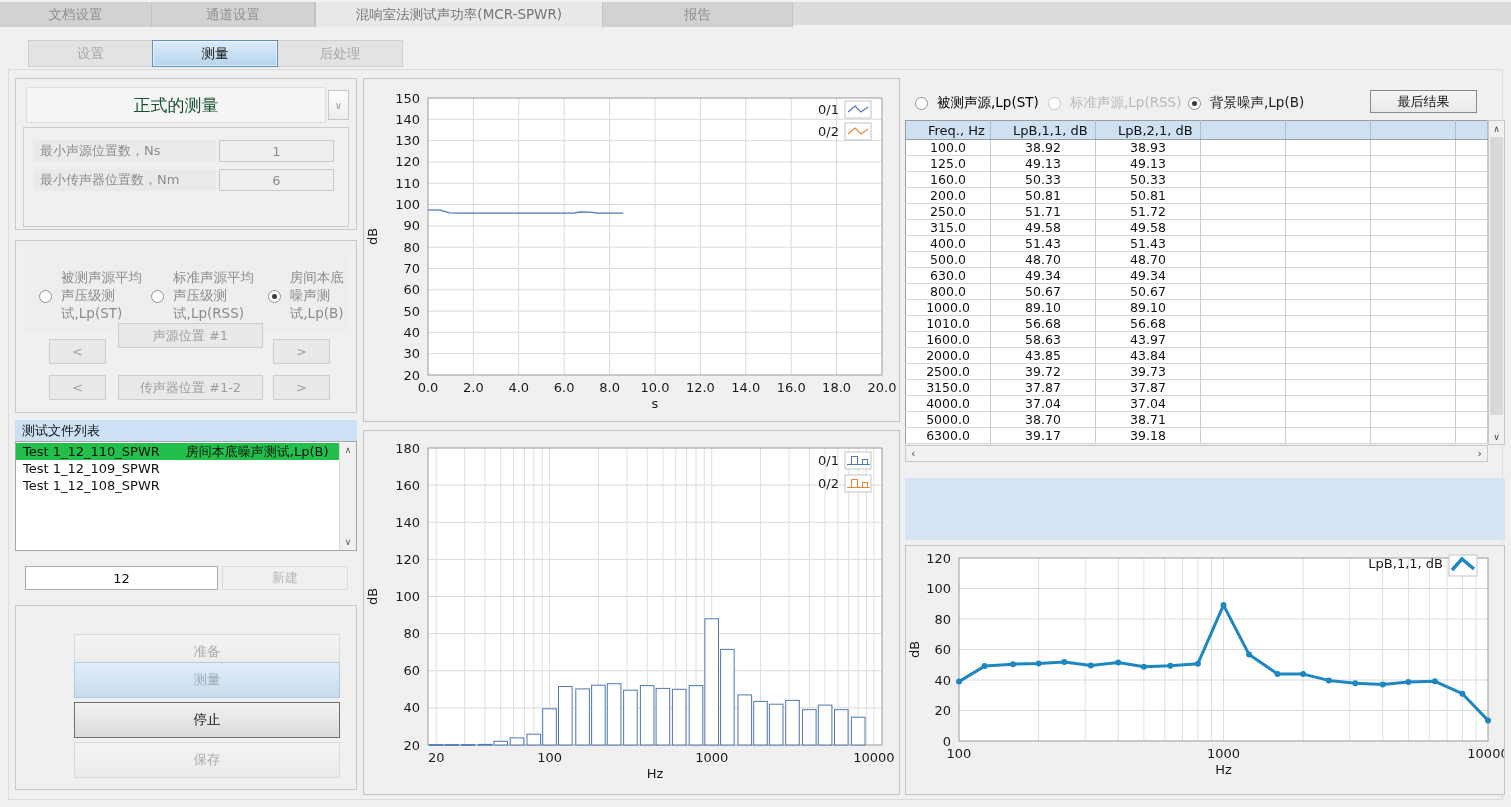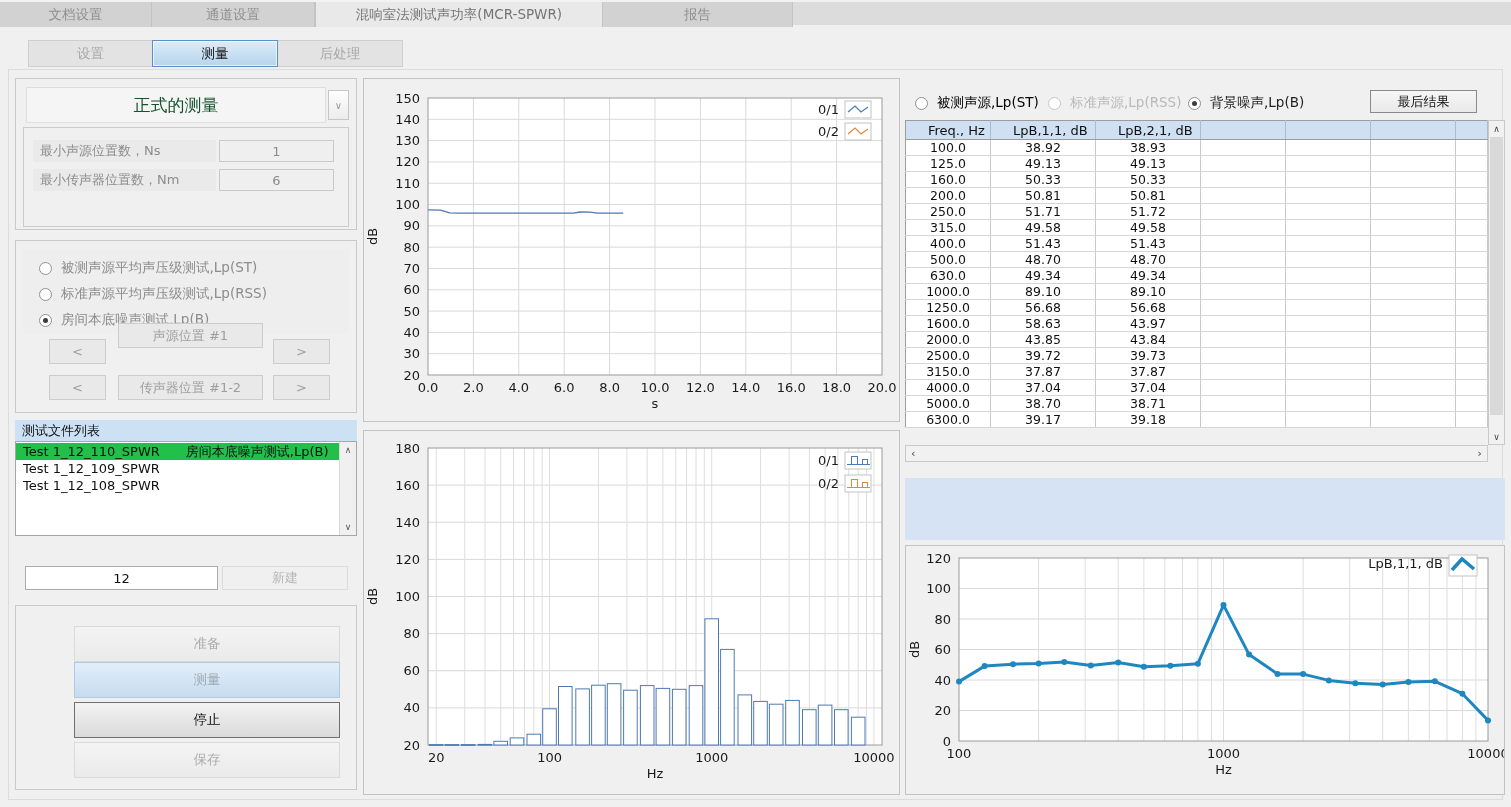--- a/index.html
+++ b/index.html
@@ -15,24 +15,24 @@
 .mode-select{position:absolute;left:10px;top:8px;width:300px;height:36px;background:#f5f5f5;border:1px solid #dedede;display:flex;align-items:center;justify-content:center;font-size:17px}
 .mode-chevron{position:absolute;right:7px;top:11px;width:21px;height:30px;border:1px solid #c6c6c6;background:linear-gradient(#fefefe,#ececec);color:#9b9b9b;display:flex;align-items:center;justify-content:center;font-size:10px}
 .fields-box{position:absolute;left:7px;top:48px;width:326px;height:100px;border:1px solid #cccccc}
 .field-row{position:absolute;left:9px;height:22px;display:flex}
 .field-label{width:183px;background:#eaeaea;color:#8c8c8c;display:flex;align-items:center;padding-left:7px}
 .field-value{width:115px;margin-left:3px;background:#efefef;border:1px solid #c9c9c9;color:#8c8c8c;display:flex;align-items:center;justify-content:center}
 .radio{width:13px;height:13px;border-radius:50%;border:1px solid #919191;background:#fff;display:inline-block;position:relative;flex:none}
 .radio.checked::after{content:"";position:absolute;left:3px;top:3px;width:5px;height:5px;border-radius:50%;background:#3c3c3c}
 .radio.disabled{border-color:#c6c6c6}
 .radio-row{display:flex;align-items:center;gap:9px;color:#8c8c8c;font-size:13.5px}
-.radio-area{position:absolute;left:7px;top:8px;width:326px;height:84px;background:#eeeeee;padding:10px 0 0 16px;display:flex;flex-direction:column;gap:8px}
+.radio-area{position:absolute;left:7px;top:8px;width:326px;height:84px;background:#eeeeee;padding:10px 0 0 16px;display:flex;flex-direction:row;gap:8px}
 .pos-btn{position:absolute;height:25px;background:#e9e9e9;border:1px solid #cdcdcd;color:#9e9e9e;display:flex;align-items:center;justify-content:center}
 .list-label{position:absolute;left:15px;top:420px;width:342px;height:21px;background:#cde1f5;display:flex;align-items:center;padding-left:7px;color:#141414}
-.listbox{position:absolute;left:15px;top:441px;width:342px;height:95px;background:#fff;border:1px solid #a6a6a6}
+.listbox{position:absolute;left:15px;top:441px;width:342px;height:110px;background:#fff;border:1px solid #a6a6a6}
 .list-items{position:absolute;left:0;top:1px;right:17px;bottom:0;overflow:hidden}
 .list-item{height:17px;display:flex;align-items:center;padding-left:7px;color:#111;white-space:nowrap}
 .list-item.selected{background:#22c04a}
 .item-desc{margin-left:26px}
 .vscroll{position:absolute;top:0;right:0;bottom:0;width:17px;background:#f0f0f0;border-left:1px solid #d9d9d9;display:flex;flex-direction:column;justify-content:space-between;align-items:center;font-size:9px;color:#555;padding:3px 0}
 .count-input{position:absolute;left:25px;top:566px;width:193px;height:24px;background:#fff;border:1px solid #ababab;display:flex;align-items:center;justify-content:center;color:#111}
 .new-btn{position:absolute;left:222px;top:566px;width:126px;height:24px;background:#f0f0f0;border:1px solid #dcdcdc;color:#b5b5b5;display:flex;align-items:center;justify-content:center}
 .action-btn{position:absolute;left:58px;width:266px;height:36px;display:flex;align-items:center;justify-content:center;font-size:13.5px}
 .btn-disabled{background:linear-gradient(#f4f4f4,#eaeaea);border:1px solid #dadada;color:#adadad}
 .btn-measure{background:linear-gradient(#e2eefa,#c6dcee);border:1px solid #aecbe2;color:#9fabb5}
@@ -125,21 +125,21 @@
     </div>
   <div class="vscroll">
     <span>∧</span>
     <span>∨</span>
   </div>
 </div>
 <div class="count-input">12</div>
 <div class="new-btn">新建</div>
 
 <div class="gbox" style="left:15px;top:605px;width:342px;height:185px">
-  <div class="action-btn btn-disabled" style="top:20px">准备</div>
+  <div class="action-btn btn-disabled" style="top:28px">准备</div>
   <div class="action-btn btn-measure" style="top:56px">测量</div>
   <div class="action-btn btn-disabled" style="top:136px">保存</div>
   <div class="action-btn btn-stop" style="top:96px">停止</div>
 </div>
 
 <div class="chart-panel" id="panel-time">
     <svg width="535" height="342">
       <rect x="64" y="19" width="454" height="277" fill="#ffffff"></rect>
       <text x="56" y="300.5" text-anchor="end" class="tick">20</text>
       <line x1="64" y1="274.69230769230774" x2="518" y2="274.69230769230774" stroke="#d9d9d9"></line>
@@ -403,30 +403,39 @@
       <tr>
         <td>630.0</td>
         <td>49.34</td>
         <td>49.34</td>
         <td></td>
         <td></td>
         <td></td>
         <td></td>
       </tr>
       <tr>
+        <td>800.0</td>
+        <td>50.67</td>
+        <td>50.67</td>
+        <td></td>
+        <td></td>
+        <td></td>
+        <td></td>
+      </tr>
+      <tr>
         <td>1000.0</td>
         <td>89.10</td>
         <td>89.10</td>
         <td></td>
         <td></td>
         <td></td>
         <td></td>
       </tr>
       <tr>
-        <td>1250.0</td>
+        <td>1010.0</td>
         <td>56.68</td>
         <td>56.68</td>
         <td></td>
         <td></td>
         <td></td>
         <td></td>
       </tr>
       <tr>
         <td>1600.0</td>
         <td>58.63</td>

